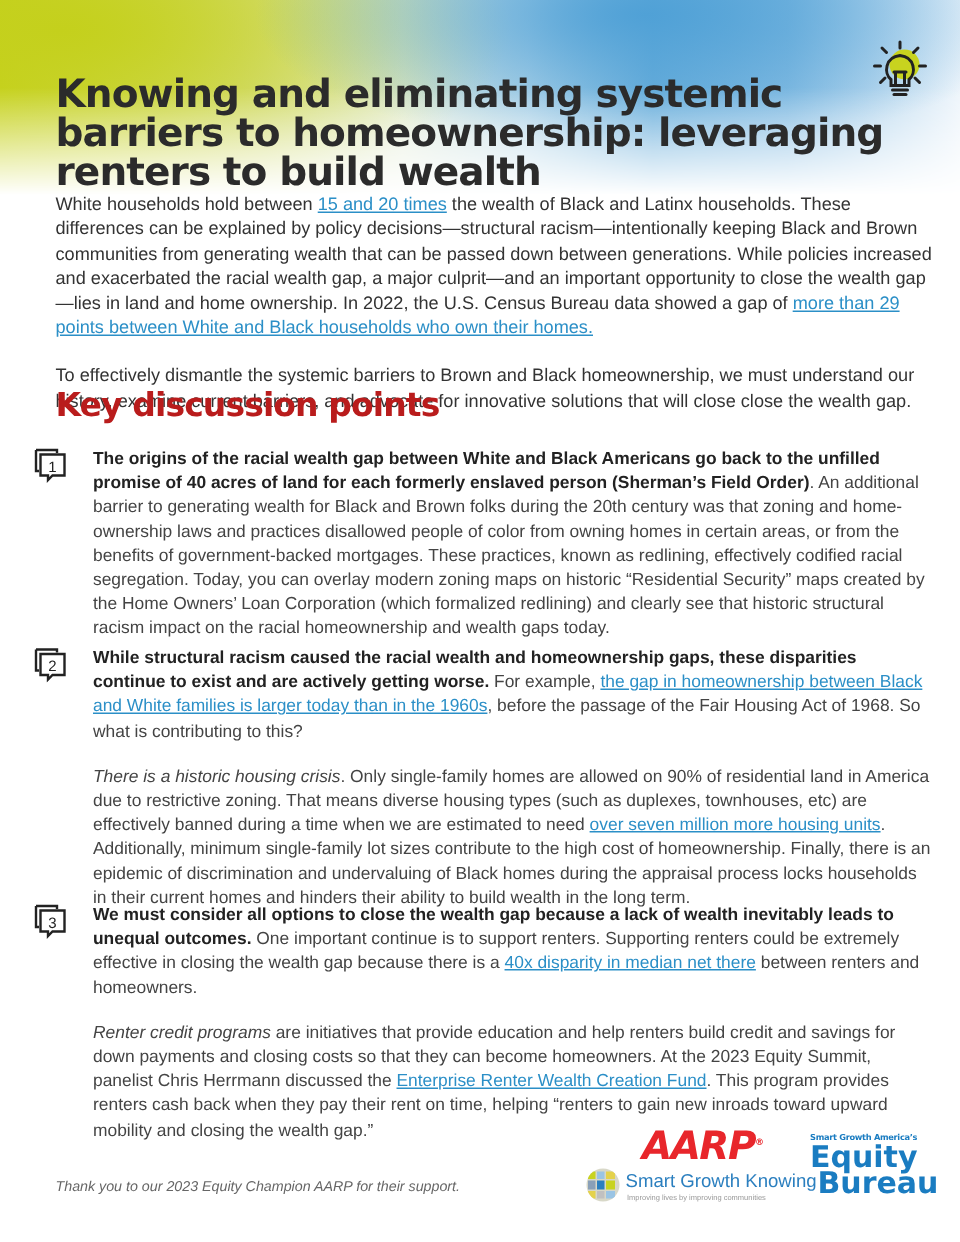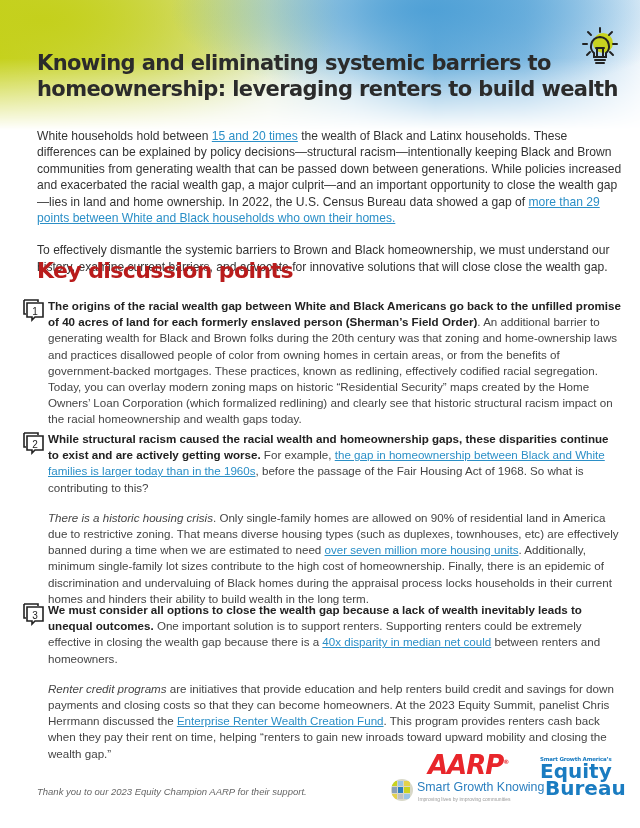--- a/index.html
+++ b/index.html
@@ -14,38 +14,38 @@
     background:
       radial-gradient(ellipse 260px 90px at 430px 10px, rgba(78,160,214,0.95), rgba(78,160,214,0) 100%),
       radial-gradient(ellipse 300px 120px at 40px 20px, rgba(196,208,28,1), rgba(196,208,28,0) 100%),
       linear-gradient(90deg, #c8d31f 0%, #d9e08a 25%, #e6eedc 42%, #bfdceb 55%, #6fb1dc 68%, #8cc0e4 82%, #eef5fb 100%);
     -webkit-mask-image: linear-gradient(180deg, #000 0%, #000 45%, rgba(0,0,0,0) 100%);
             mask-image: linear-gradient(180deg, #000 0%, #000 45%, rgba(0,0,0,0) 100%);
   }
   .title {
     position: absolute; left: 37px; top: 50px; width: 590px; margin: 0;
     font-family: "DejaVu Sans", sans-serif; font-weight: bold;
-    font-size: 21px; line-height: 26px; color: #2b2b2b; letter-spacing: -0.6px;
+    font-size: 26px; line-height: 26px; color: #2b2b2b; letter-spacing: -0.6px;
   }
   .bulb { position: absolute; left: 580px; top: 26px; width: 40px; height: 44px; }
   .intro {
     position: absolute; left: 37px; top: 112px; width: 585px;
     font-size: 12.1px; line-height: 16.4px; color: #333;
   }
   .intro p { margin: 16px 0 15px 0; }
   a.link { color: #2b8fc7; text-decoration: underline; }
   .h2 {
     position: absolute; left: 37px; top: 258px; margin: 0;
     font-family: "DejaVu Sans", sans-serif; font-weight: bold;
     font-size: 22px; color: #b91c1c; letter-spacing: -0.6px;
   }
   .point { position: absolute; left: 22px; width: 600px; }
   .point .icon { position: absolute; left: 0; top: 0; width: 24px; height: 24px; }
   .point .body {
-    margin-left: 26px; font-size: 11.6px; line-height: 16.2px; color: #444;
+    margin-left: 40px; font-size: 11.6px; line-height: 16.2px; color: #444;
   }
   .point .body p { margin: 0 0 14px 0; }
   .point b { color: #222; }
   .footer-thanks {
     position: absolute; left: 37px; top: 786px;
     font-size: 9.5px; font-style: italic; color: #666; text-align: right;
   }
   .aarp {
     position: absolute; left: 428px; top: 748px;
     font-family: "DejaVu Sans", sans-serif; font-weight: bold; font-style: italic;
@@ -123,21 +123,21 @@
 </div>
 
 <div class="point" style="top:602px;">
   <svg class="icon" viewBox="0 0 24 24">
     <path d="M2 2 H16 V4" fill="none" stroke="#222" stroke-width="1.6"></path>
     <path d="M2 2 V16 H4" fill="none" stroke="#222" stroke-width="1.6"></path>
     <path d="M5 5 H21 V19 H13 L10 22 L10 19 H5 Z" fill="#fff" stroke="#222" stroke-width="1.6"></path>
     <text x="13" y="16.5" font-size="10" text-anchor="middle" fill="#222" font-family="Liberation Sans, sans-serif">3</text>
   </svg>
   <div class="body">
-    <p><b>We must consider all options to close the wealth gap because a lack of wealth inevitably leads to unequal outcomes.</b><span> One important solution is to support renters. Supporting renters could be extremely effective in closing the wealth gap because there is a </span><a class="link" href="#">40x disparity in median net could</a><span> between renters and homeowners.</span></p>
+    <p><b>We must consider all options to close the wealth gap because a lack of wealth inevitably leads to unequal outcomes.</b><span> One important continue is to support renters. Supporting renters could be extremely effective in closing the wealth gap because there is a </span><a class="link" href="#">40x disparity in median net there</a><span> between renters and homeowners.</span></p>
     <p><i>Renter credit programs</i><span> are initiatives that provide education and help renters build credit and savings for down payments and closing costs so that they can become homeowners. At the 2023 Equity Summit, panelist Chris Herrmann discussed the </span><a class="link" href="#">Enterprise Renter Wealth Creation Fund</a><span>. This program provides renters cash back when they pay their rent on time, helping “renters to gain new inroads toward upward mobility and closing the wealth gap.”</span></p>
   </div>
 </div>
 
 <div class="footer-thanks">Thank you to our 2023 Equity Champion AARP for their support.</div>
 
 <div class="aarp"><span>AARP</span><sup>®</sup></div>
 
 <div class="sga">
   <svg class="mark" viewBox="0 0 24 24">

